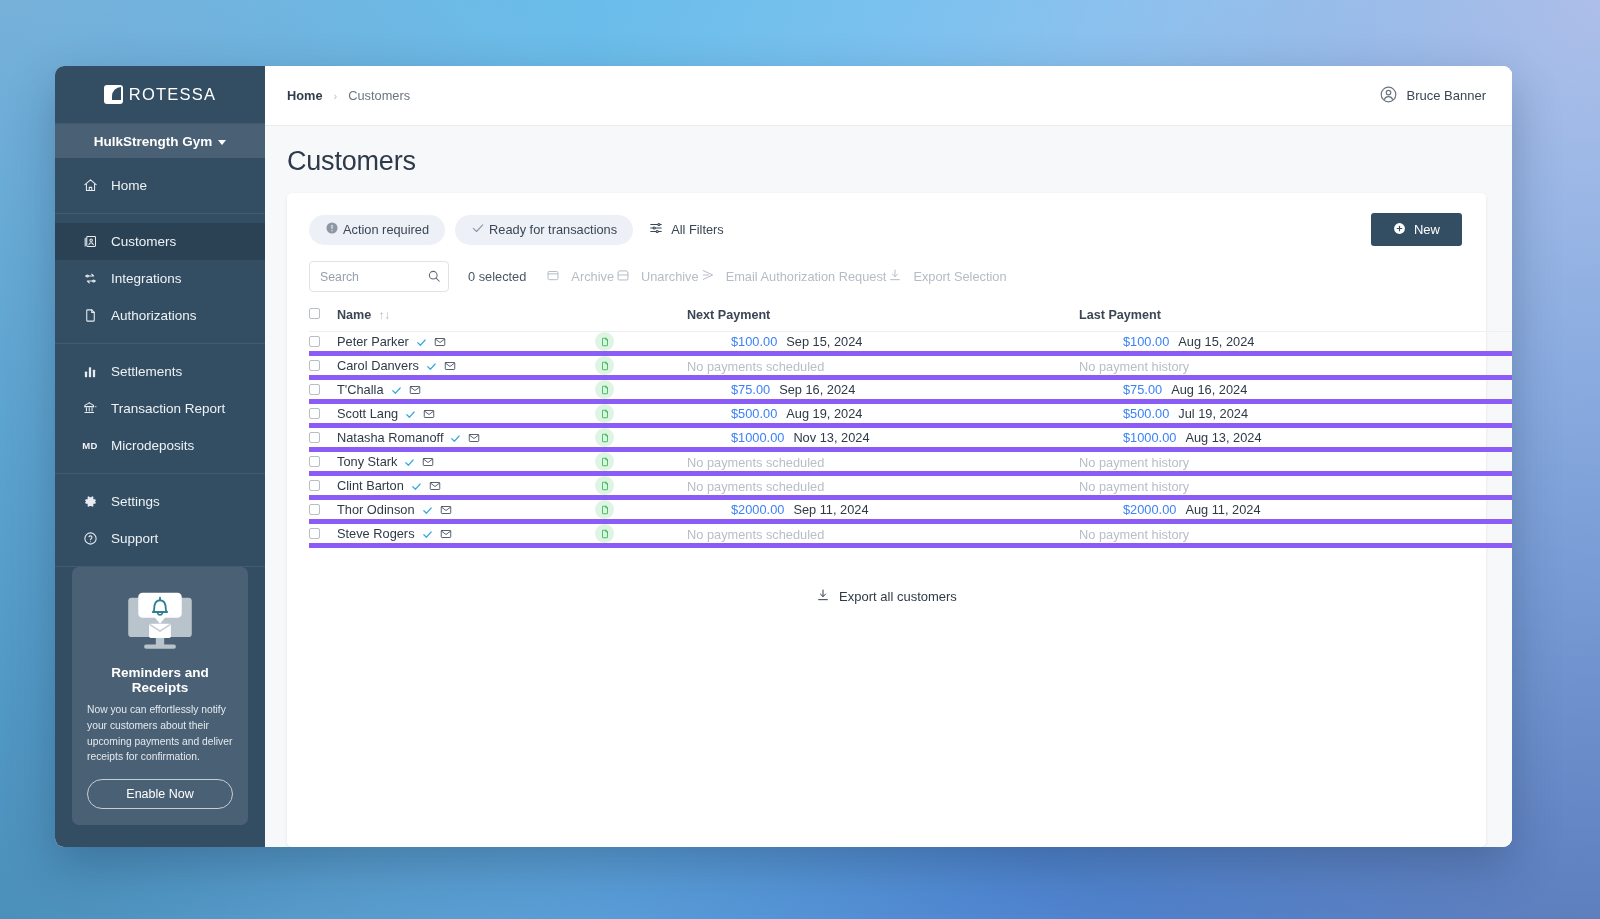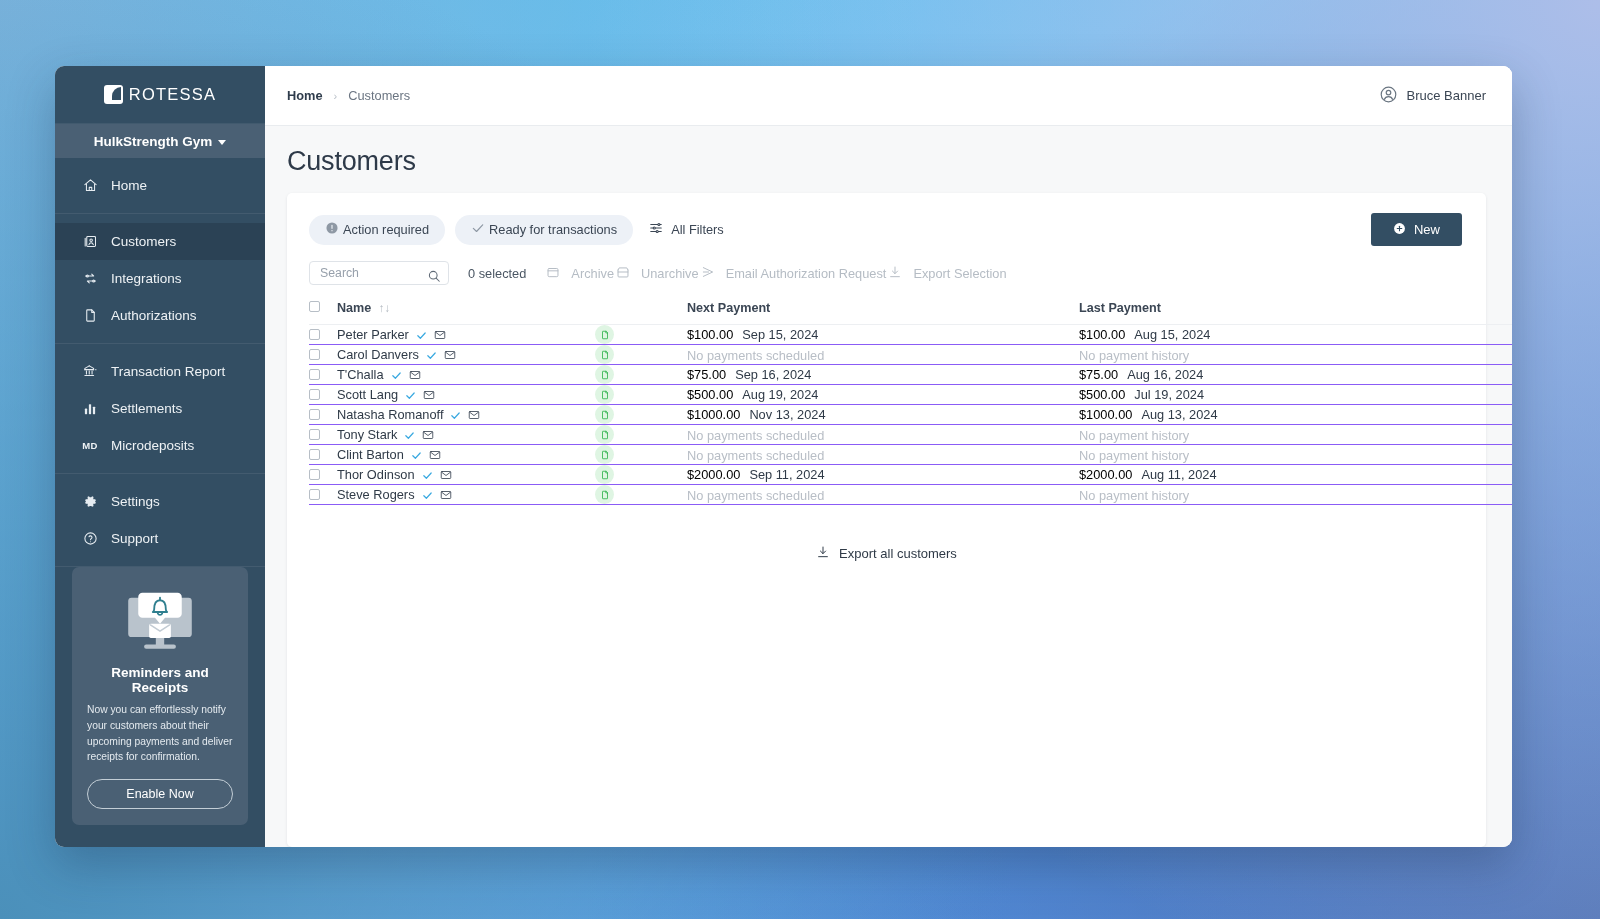--- a/index.html
+++ b/index.html
@@ -141,21 +141,21 @@
   .btn-new {
     display:flex; align-items:center; justify-content:flex-start; gap:8px;
     background:#334e63; color:#fff; border:none; border-radius:3px;
     height:33px; padding: 0 22px; font-size:13px; cursor:pointer; font-family:inherit;
   }
   .btn-new svg { width:13px; height:13px; }
 
   .toolbar { display:flex; align-items:center; gap:0; padding: 15px 22px 0 22px; }
   .search-wrap { position:relative; width:140px; flex:0 0 140px; }
   .search-input {
-    width:100%; height:24px; border:1px solid #dfe3e8; border-radius:4px;
+    width:100%; height:31px; border:1px solid #dfe3e8; border-radius:4px;
     padding: 0 27px 0 10px; font-size:12.3px; color:#3b4654; outline:none;
     font-family:inherit; background:#fff;
   }
   .search-input::placeholder { color:#97a0ab; }
   .search-ico { position:absolute; right:8px; top:8px; width:14px; height:14px; color:#5f6a76; pointer-events:none; }
 
   .tool-actions { display:flex; align-items:center; gap:0; padding-left:19px; }
   .sel-count { font-size:12.8px; color:#4a5663; font-weight:400; padding-right:20px; white-space:nowrap; }
   .tool-btn {
     display:flex; align-items:center; gap:11px;
@@ -164,21 +164,21 @@
   }
   .tool-btn svg { width:14px; height:14px; flex:0 0 14px; }
 
   
   .tbl { width:100%; border-collapse:collapse; table-layout:fixed; }
   .tbl-wrap { padding: 16px 22px 0 22px; }
   .tbl th {
     text-align:left; font-size:12.6px; font-weight:700; color:#3b4654;
     padding: 0 0 9px 0; border-bottom:1px solid #edeff2;
   }
-  .tbl td { padding: 0; border-bottom:1px solid #8b5cf6; height:18px; vertical-align:middle; }
+  .tbl td { padding: 0; border-bottom:5px solid #8b5cf6; height:18px; vertical-align:middle; }
   .col-cb { width: 28px; }
   .col-name { width: 258px; }
   .col-doc { width: 92px; }
   .col-next { width: 392px; }
   .col-last { width: 400px; }
   .col-menu { width: 58px; }
 
   .cb {
     width:11px;height:11px;border:1px solid #b7bec6;border-radius:2px;
     display:inline-block; cursor:pointer; background:#fff;
@@ -188,21 +188,21 @@
   .chk-blue { width:11px;height:11px;color:#3aa9e0;flex:0 0 11px; }
   .mail-ico { width:12px;height:12px;color:#3b4654;flex:0 0 12px; }
 
   .doc-badge {
     width:19px;height:19px;border-radius:50%;background:#dff5e3;
     display:flex;align-items:center;justify-content:center;
   }
   .doc-badge svg { width:10px;height:10px;color:#2fb24c; }
 
   .pay { display:flex; align-items:baseline; gap:9px; font-size:12.8px; }
-  .amt { color:#000000; }
+  .amt { color:#3b82f6;margin-left:44px; }
   .dt { color:#2f3a47; white-space:nowrap; }
   .muted { color:#b8bec6; font-size:12.8px; }
 
   .dots {
     display:flex; gap:2.5px; align-items:center; justify-content:flex-end;
     padding-right:6px; cursor:pointer;
   }
 
   .tbl-footer { display:flex; justify-content:center; padding: 40px 0 0 0; }
   .export-all {
@@ -274,42 +274,42 @@
           <svg viewBox="0 0 24 24" fill="none" stroke="#e6ecf1" stroke-width="1.7" stroke-linecap="round" stroke-linejoin="round">
               <path d="M14 3H7a1 1 0 0 0-1 1v16a1 1 0 0 0 1 1h10a1 1 0 0 0 1-1V7z"></path>
               <path d="M14 3v4h4"></path>
             </svg>
         </span>
         <span>Authorizations</span>
       </div>
     </div>
 
     <div class="nav-group">
+      <div class="nav-item">
+        <span class="nav-ico">
+          <svg viewBox="0 0 24 24" fill="#e6ecf1" stroke="none">
+              <rect x="3" y="12" width="3.6" height="9" rx="1"></rect>
+              <rect x="9.4" y="5" width="3.6" height="16" rx="1"></rect>
+              <rect x="15.8" y="9" width="3.6" height="12" rx="1"></rect>
+            </svg>
+        </span>
+        <span>Settlements</span>
+      </div>
       <div class="nav-item">
         <span class="nav-ico">
           <svg viewBox="0 0 24 24" fill="none" stroke="#e6ecf1" stroke-width="1.7" stroke-linecap="round" stroke-linejoin="round">
               <path d="M3 9h14"></path>
               <path d="M10 3 3 7v2"></path>
               <path d="M10 3l7 4v2"></path>
               <path d="M5.5 11v5M10 11v5M14.5 11v5"></path>
               <path d="M3 18.5h14"></path>
               <circle cx="20.5" cy="9" r="1" fill="#e6ecf1" stroke="none"></circle>
             </svg>
         </span>
         <span>Transaction Report</span>
-      </div>
-      <div class="nav-item">
-        <span class="nav-ico">
-          <svg viewBox="0 0 24 24" fill="#e6ecf1" stroke="none">
-              <rect x="3" y="12" width="3.6" height="9" rx="1"></rect>
-              <rect x="9.4" y="5" width="3.6" height="16" rx="1"></rect>
-              <rect x="15.8" y="9" width="3.6" height="12" rx="1"></rect>
-            </svg>
-        </span>
-        <span>Settlements</span>
       </div>
       <div class="nav-item">
         <span class="nav-ico nav-ico-text">MD</span>
         <span>Microdeposits</span>
       </div>
     </div>
 
     <div class="nav-group">
       <div class="nav-item">
         <span class="nav-ico">

